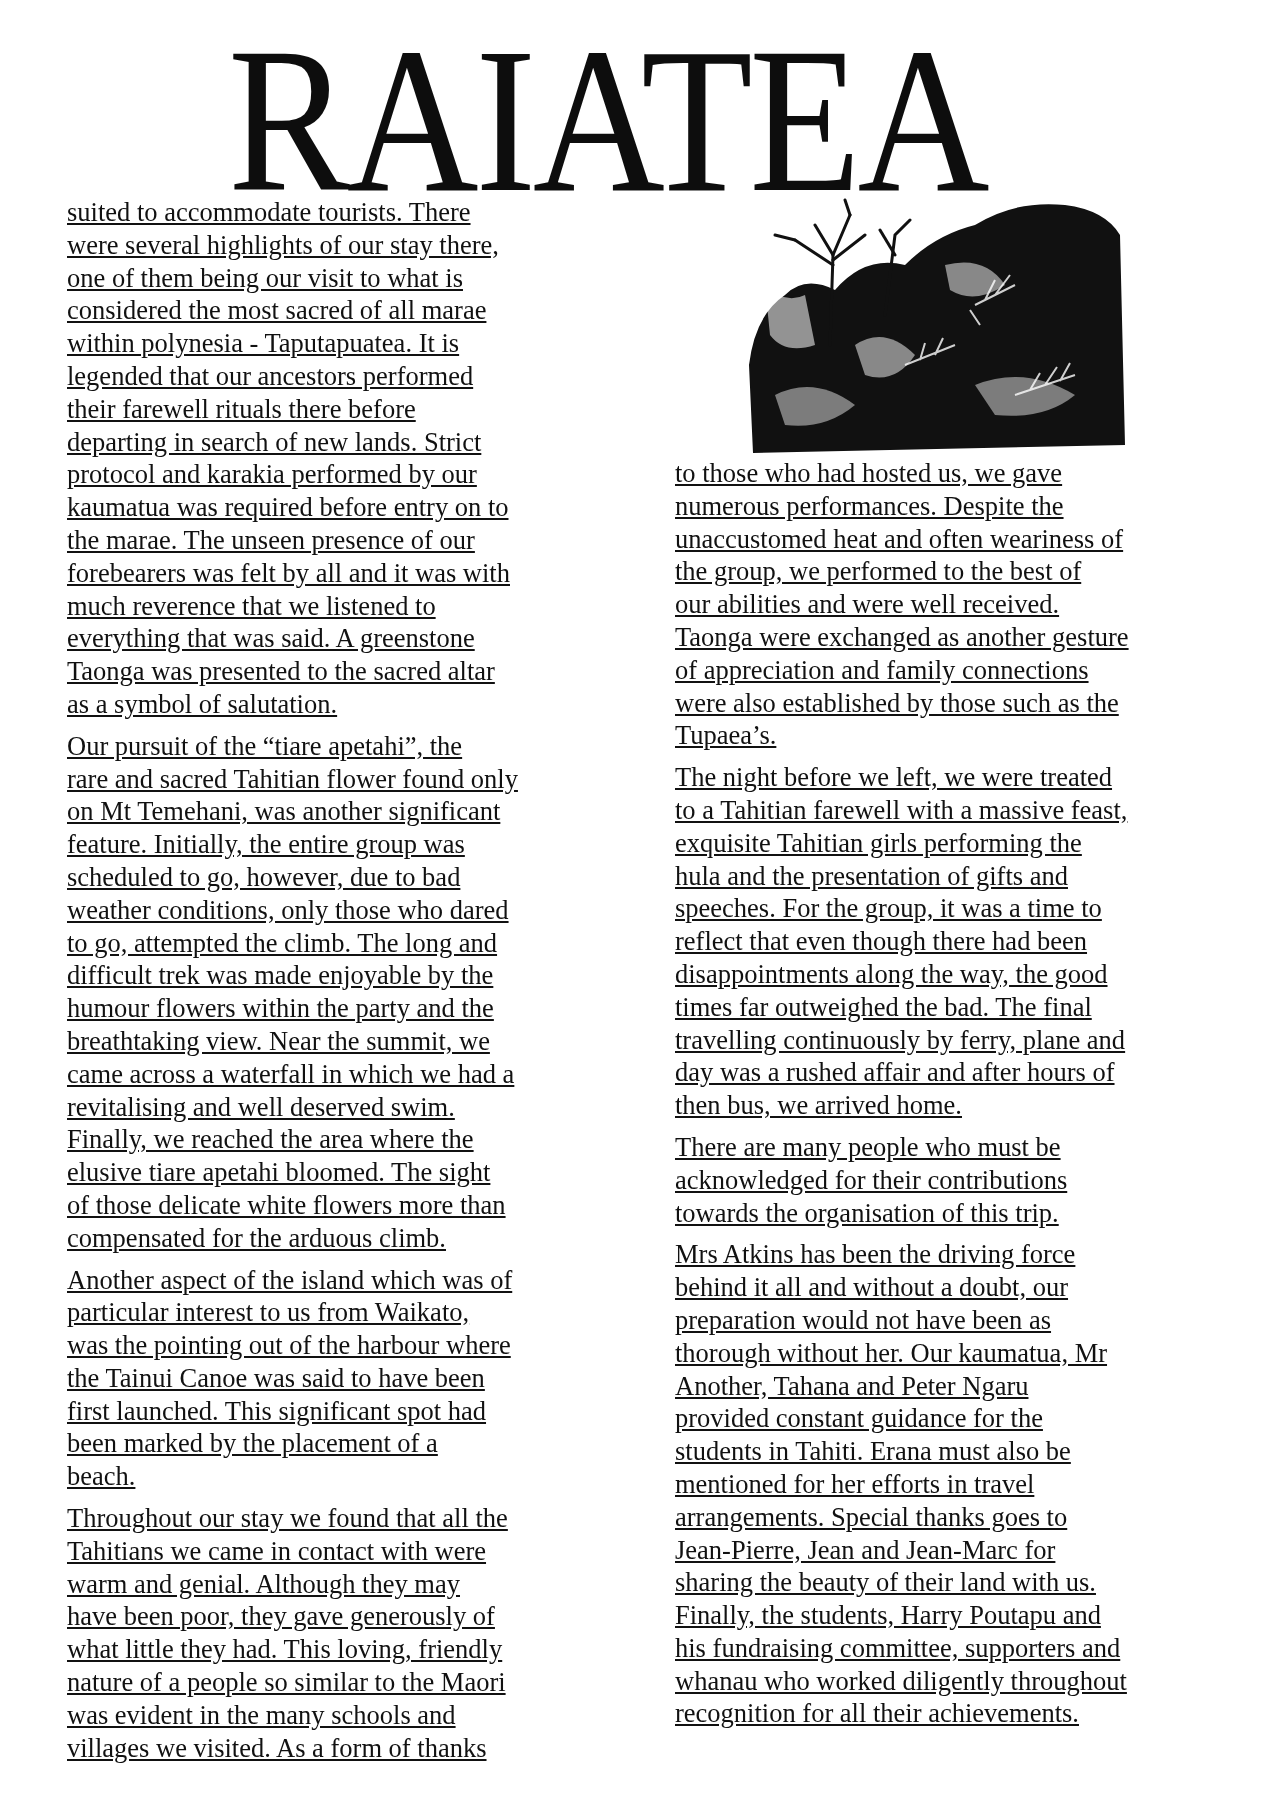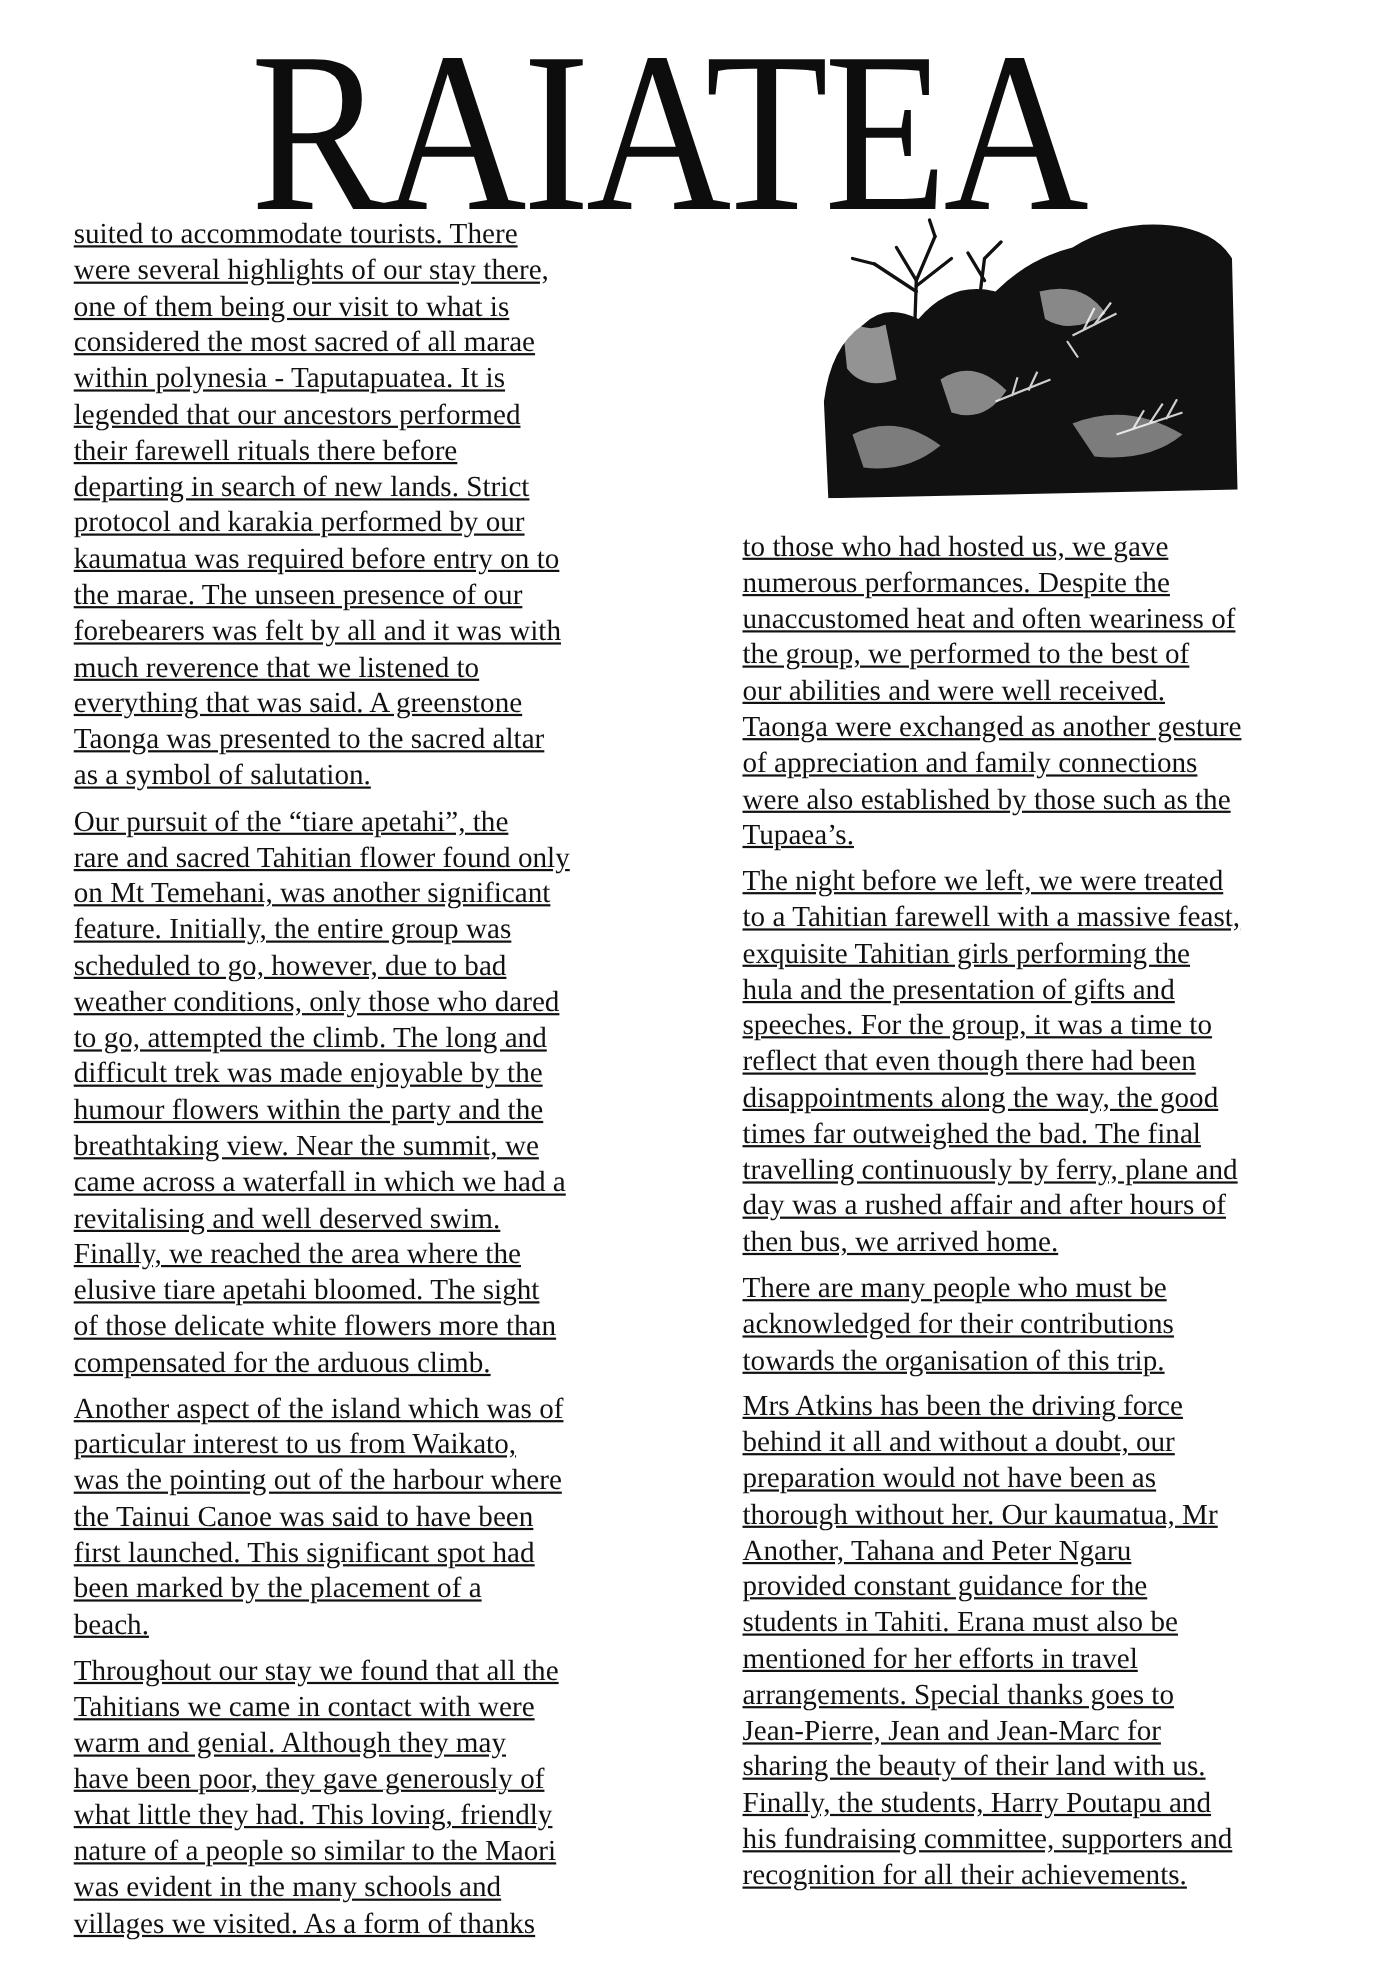--- a/index.html
+++ b/index.html
@@ -6,21 +6,21 @@
   body { width: 1272px; height: 1800px; position: relative; overflow: hidden;
          font-family: "Liberation Serif", "DejaVu Serif", serif; color: #111; }
   .title {
     position: absolute; left: 228px; top: 40px; width: 830px; height: 160px;
     font-family: "Liberation Serif", serif; font-size: 208px; line-height: 160px;
     letter-spacing: -4px; color: #0d0d0d; text-align: center;
     transform: scaleX(0.88); transform-origin: left center; white-space: nowrap;
   }
   .col { position: absolute; font-size: 26.5px; line-height: 32.8px; color: #111; }
   .col-left { left: 67px; top: 196px; width: 560px; }
-  .col-right { left: 675px; top: 480px; width: 560px; }
+  .col-right { left: 675px; top: 457px; width: 560px; }
   .line { display: block; white-space: nowrap; }
   .para { margin-bottom: 9px; text-decoration: underline; }
   .illustration {
     position: absolute; left: 745px; top: 195px; width: 382px; height: 258px;
   }
   .illustration svg { width: 100%; height: 100%; display: block; }
 </style>
 </head>
 <body>
 
@@ -147,15 +147,16 @@
     <span class="line">thorough without her.  Our kaumatua, Mr</span>
     <span class="line">Another, Tahana and Peter Ngaru</span>
     <span class="line">provided constant guidance for the</span>
     <span class="line">students in Tahiti.  Erana must also be</span>
     <span class="line">mentioned for her efforts in travel</span>
     <span class="line">arrangements.  Special thanks goes to</span>
     <span class="line">Jean-Pierre, Jean and Jean-Marc for</span>
     <span class="line">sharing the beauty of their land with us.</span>
     <span class="line">Finally, the students, Harry Poutapu and</span>
     <span class="line">his fundraising committee, supporters and</span>
+    <span class="line">whanau who worked diligently throughout</span>
     <span class="line">recognition for all their achievements.</span>
   </div>
 </div>
 
 </body></html>

